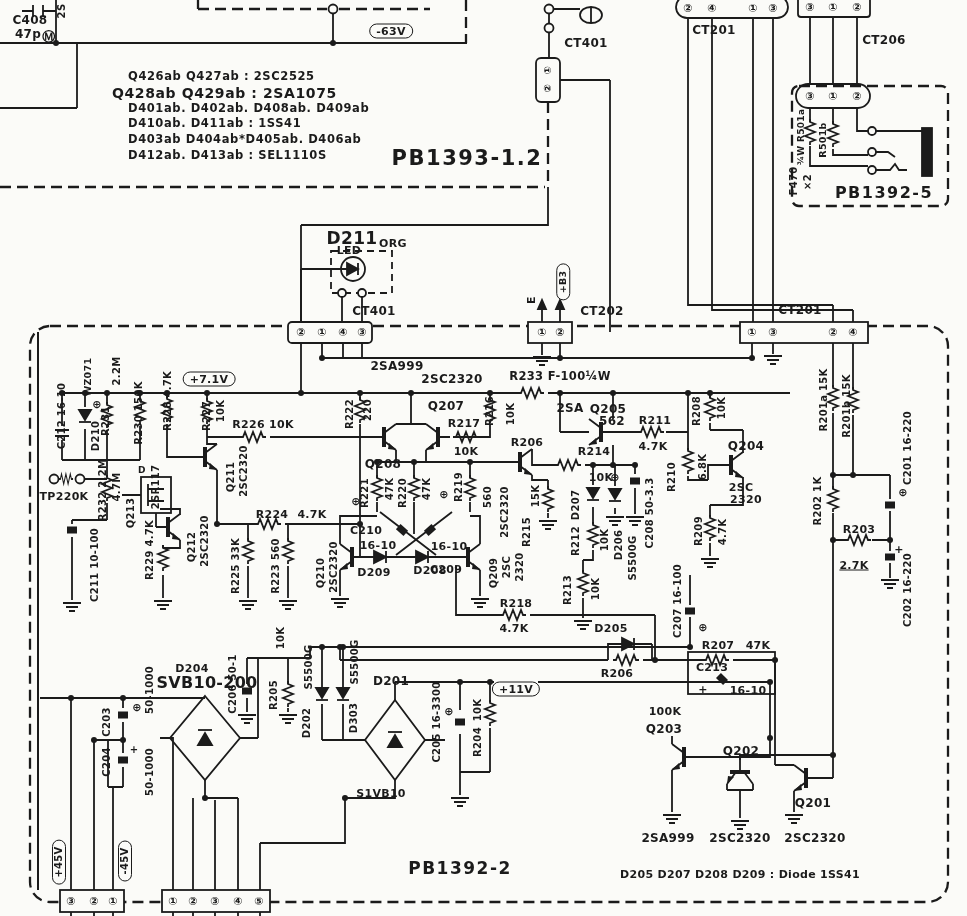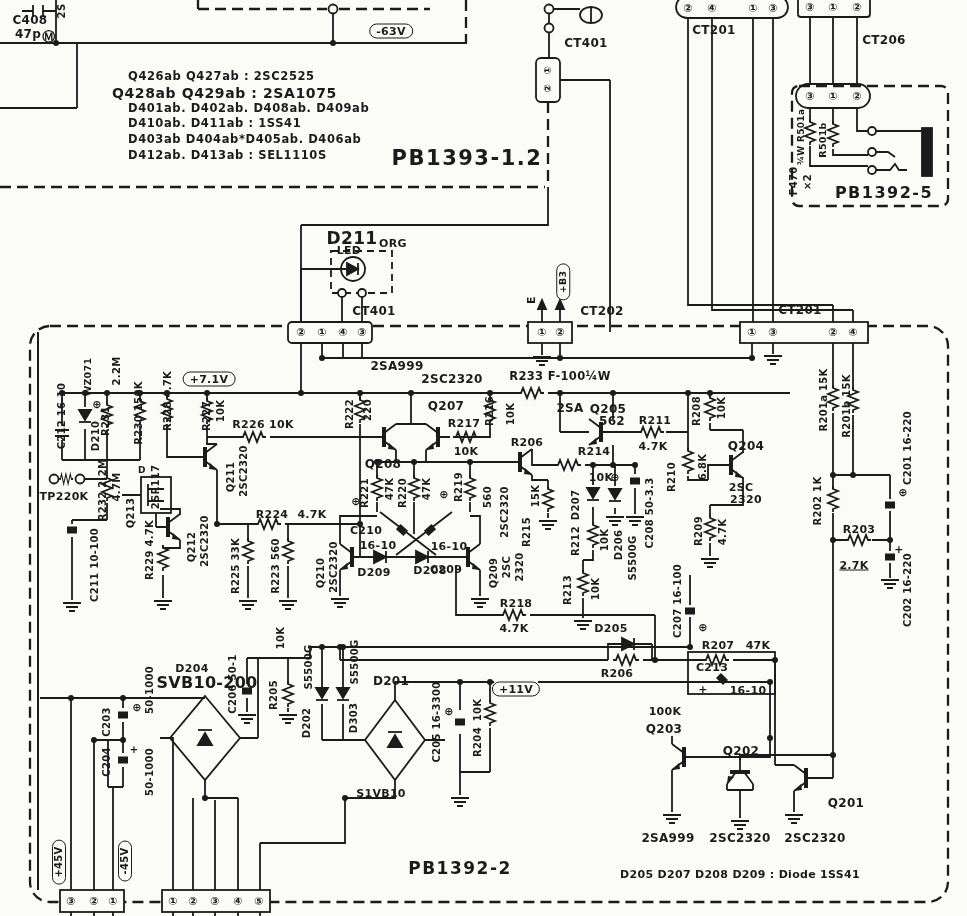--- a/index.html
+++ b/index.html
@@ -453,21 +453,21 @@
       <span class="lbl r" style="left: 847px; top: 406px; font-size: 10px;">R201b  15K</span>
       <span class="lbl r" style="left: 818px; top: 501px; font-size: 10px;">R202  1K</span>
       <span class="lbl" style="left: 859px; top: 529px; font-size: 11px;">R203</span>
       <span class="lbl" style="left: 854px; top: 565px; font-size: 11px; text-decoration: underline;">2.7K</span>
       <span class="lbl r" style="left: 908px; top: 448px; font-size: 10px;">C201  16-220</span>
       <span class="lbl" style="left: 903px; top: 492px; font-size: 11px;">⊕</span>
       <span class="lbl" style="left: 899px; top: 549px; font-size: 11px;">+</span>
       <span class="lbl r" style="left: 908px; top: 590px; font-size: 10px;">C202  16-220</span>
       <span class="lbl" style="left: 664px; top: 729px; font-size: 12px;">Q203</span>
       <span class="lbl" style="left: 741px; top: 751px; font-size: 12px;">Q202</span>
-      <span class="lbl" style="left: 846px; top: 803px; font-size: 12px;">Q201</span>
+      <span class="lbl" style="left: 813px; top: 803px; font-size: 12px;">Q201</span>
       <span class="lbl" style="left: 668px; top: 838px; font-size: 12px;">2SA999</span>
       <span class="lbl" style="left: 740px; top: 838px; font-size: 12px;">2SC2320</span>
       <span class="lbl" style="left: 815px; top: 838px; font-size: 12px;">2SC2320</span>
       <span class="lbl" style="left: 740px; top: 874px; font-size: 11px;">D205  D207  D208  D209   :  Diode  1SS41</span>
       <span class="lbl big" style="left: 460px; top: 868px; font-size: 17px;">PB1392-2</span>
       <span class="lbl" style="left: 192px; top: 668px; font-size: 11px;">D204</span>
       <span class="lbl" style="left: 207px; top: 683px; font-size: 16px;">SVB10-200</span>
       <span class="lbl r" style="left: 107px; top: 722px; font-size: 10px;">C203</span>
       <span class="lbl" style="left: 137px; top: 707px; font-size: 11px;">⊕</span>
       <span class="lbl r" style="left: 150px; top: 690px; font-size: 10px;">50-1000</span>

